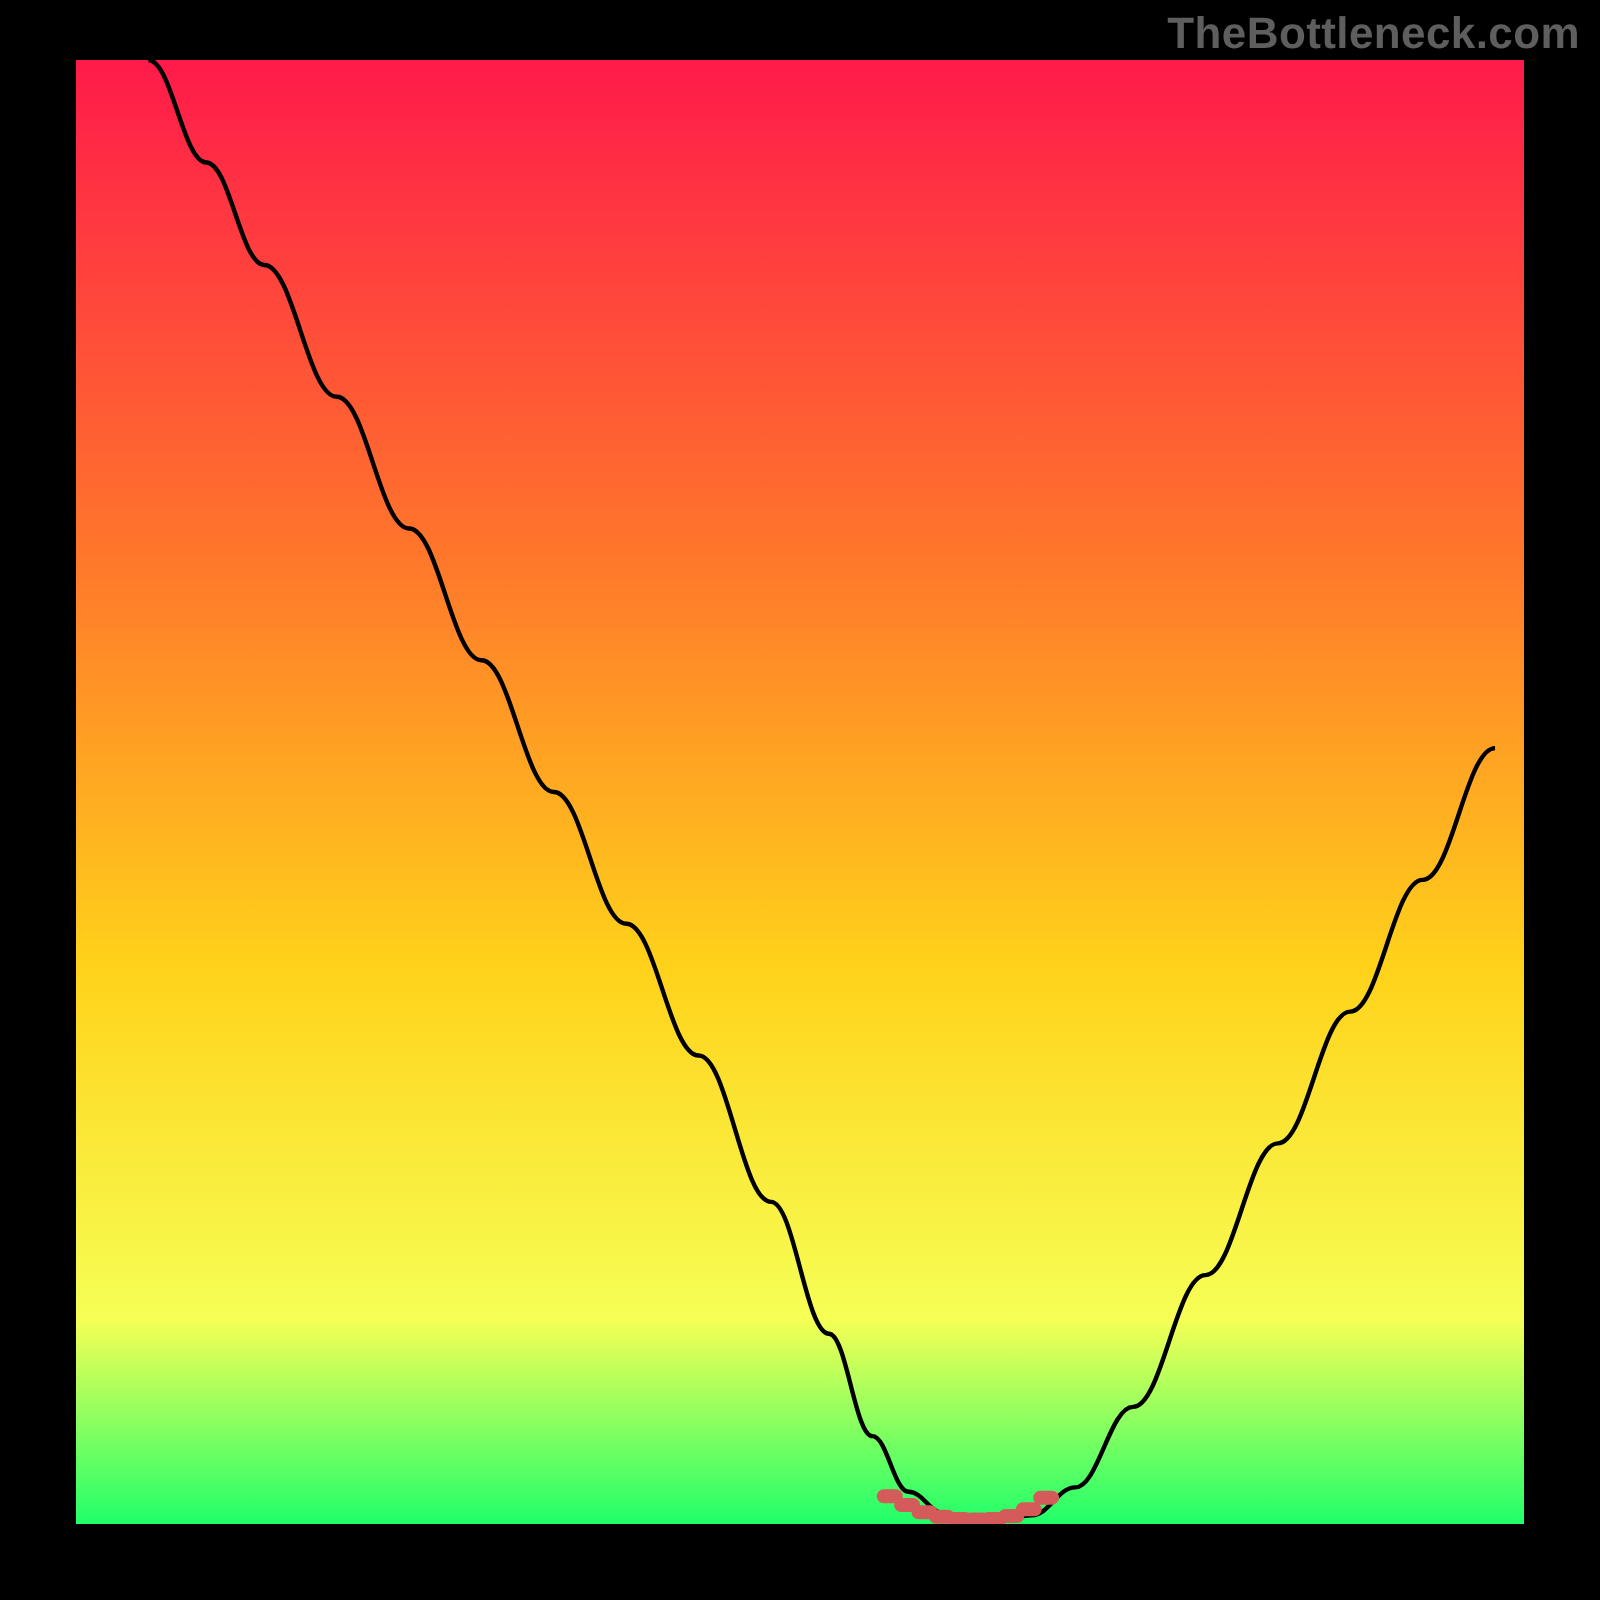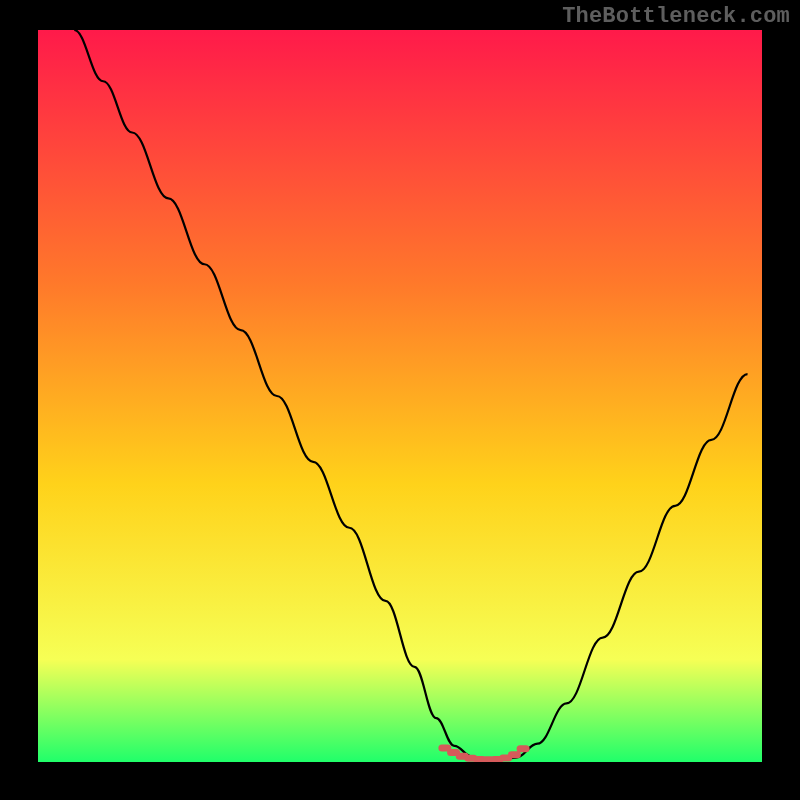--- a/index.html
+++ b/index.html
@@ -19,21 +19,20 @@
   }
   .watermark {
     position: absolute;
     top: 4px;
     right: 10px;
     font-size: 22px;
     font-weight: bold;
     color: #5e5e5e;
     letter-spacing: 0.2px;
     z-index: 5;
-    font-family: Liberation Mono, monospace;
   }
   .plot-area {
     position: absolute;
     left: 38px;
     top: 30px;
     width: 724px;
     height: 732px;
   }
   svg { display: block; }
 </style>

